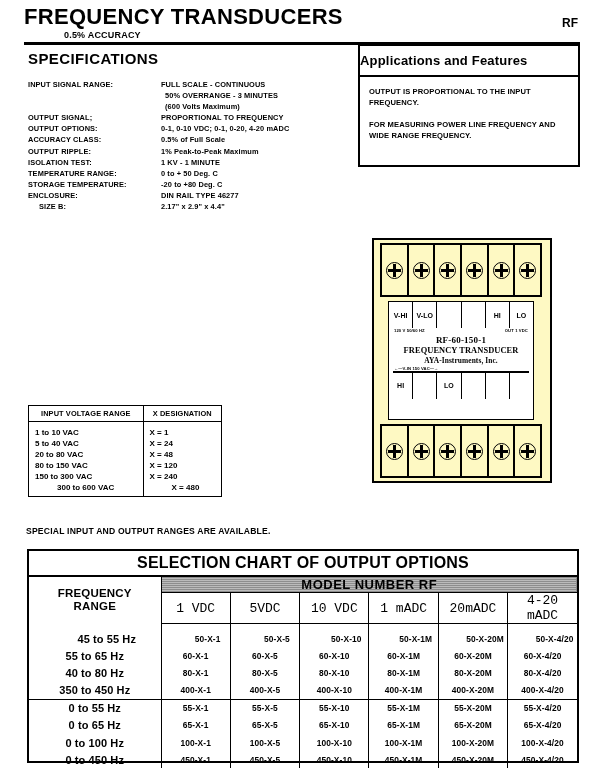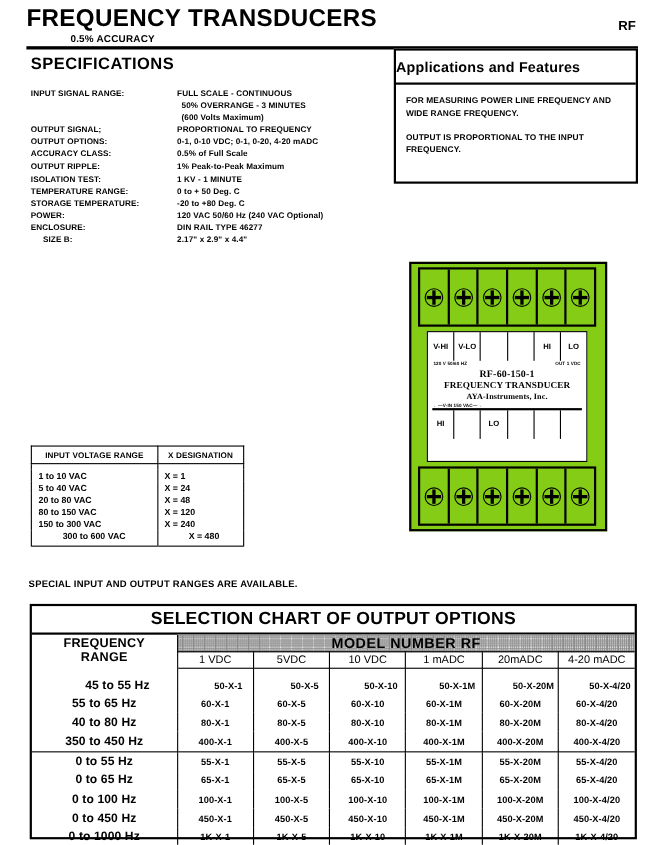--- a/index.html
+++ b/index.html
@@ -122,21 +122,21 @@
 
   
   #device {
     position: absolute;
     left: 372px;
     top: 238px;
     width: 180px;
     height: 245px;
     border: 2px solid #000;
     box-sizing: border-box;
-    background: #84cc16;
+    background: #fef9c3;
   }
   .term-strip {
     position: absolute;
     left: 6px;
     width: 162px;
     height: 54px;
     border: 2px solid #000;
     box-sizing: border-box;
     display: flex;
   }
@@ -342,26 +342,27 @@
     letter-spacing: 0.5px;
     height: 15px;
     border-bottom: 1.5px solid #000;
     padding: 0;
   }
   #model-banner span {
     display: inline-block;
     padding: 0 2px;
   }
   #sel-table th.colhead {
-    font-size: 10px;
+    font-size: 13px;
     font-weight: normal;
     height: 15px;
     border-top: none;
     border-bottom: 1.5px solid #000;
     padding: 0;
+    font-family: Liberation Mono, monospace;
   }
   #sel-table td.freq {
     font-size: 11px;
     font-weight: bold;
     padding: 2.6px 0;
     letter-spacing: 0.1px;
   }
   #sel-table td.part {
     font-size: 8.4px;
     font-weight: bold;
@@ -423,41 +424,37 @@
       </tr>
       <tr>
         <td class="lbl">TEMPERATURE RANGE:</td>
         <td class="val">0 to + 50 Deg. C</td>
       </tr>
       <tr>
         <td class="lbl">STORAGE TEMPERATURE:</td>
         <td class="val">-20 to +80 Deg. C</td>
       </tr>
       <tr>
-        <td class="lbl">POWER:</td>
-        <td class="val">120 VAC 50/60 Hz (240 VAC Optional)</td>
-      </tr>
-      <tr>
         <td class="lbl">ENCLOSURE:</td>
         <td class="val">DIN RAIL TYPE 46277</td>
       </tr>
       <tr>
         <td class="lbl indent">SIZE B:</td>
         <td class="val">2.17" x 2.9" x 4.4"</td>
       </tr>
     </tbody>
 </table>
 
 <div id="apps-box">
   <div id="apps-head">
     <span id="apps-head-text">Applications and Features</span>
   </div>
   <div id="apps-body">
+      <p>OUTPUT IS PROPORTIONAL TO THE INPUT FREQUENCY.</p>
       <p>FOR MEASURING POWER LINE FREQUENCY AND WIDE RANGE FREQUENCY.</p>
-      <p>OUTPUT IS PROPORTIONAL TO THE INPUT FREQUENCY.</p>
     </div>
 </div>
 
 <div id="device">
   <div class="term-strip" id="term-top">
       <div class="term-cell">
         <div class="screw"></div>
       </div>
       <div class="term-cell">
         <div class="screw"></div>

